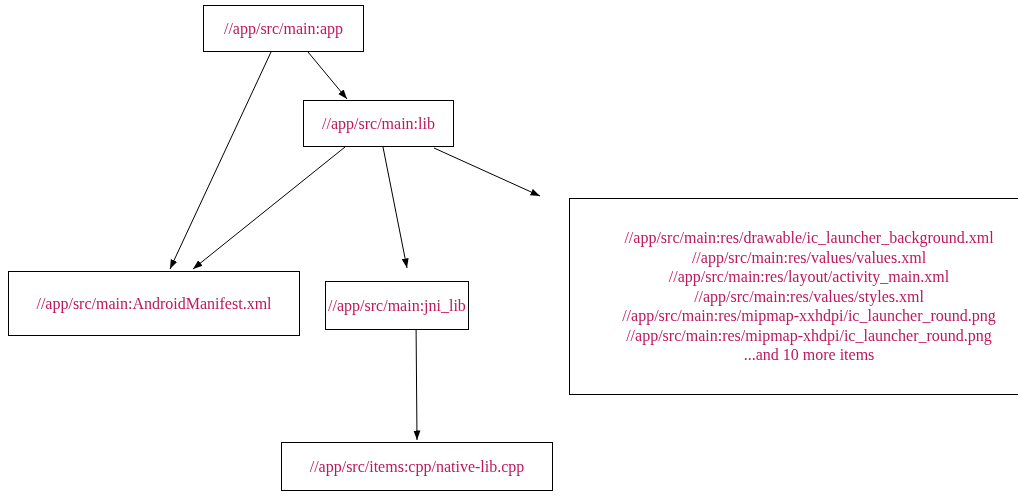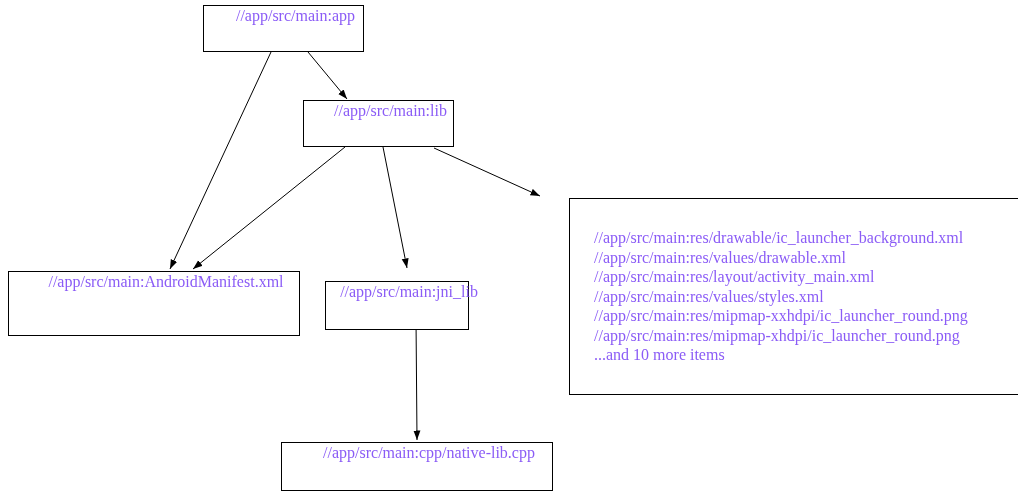--- a/index.html
+++ b/index.html
@@ -22,28 +22,27 @@
     width: 1018px;
     height: 496px;
     pointer-events: none;
   }
   .node {
     position: absolute;
     box-sizing: border-box;
     background: #ffffff;
     border: 1px solid #000000;
     display: flex;
-    align-items: flex-start;
+    align-items: center;
     justify-content: center;
     text-align: center;
     font-size: 16px;
-    color: #8b5cf6;
+    color: #be185d;
     line-height: 1.2;
     white-space: nowrap;
-    padding-left: 24px;
   }
   .node.multiline {
     flex-direction: column;
     justify-content: center;
     margin-left: 36px;
   }
   .node.multiline .res-line {
     display: block;
     line-height: 19.6px;
     font-size: 16px;
@@ -81,25 +80,25 @@
   <div class="node" id="node-manifest" style="left: 8px; top: 271px; width: 292px; height: 65px; border-color: rgb(0, 0, 0); background: rgb(255, 255, 255);">
     <span>//app/src/main:AndroidManifest.xml</span>
   </div>
 
   <div class="node" id="node-jni-lib" style="left: 325px; top: 281px; width: 144px; height: 49px; border-color: rgb(0, 0, 0); background: rgb(255, 255, 255);">
     <span>//app/src/main:jni_lib</span>
   </div>
 
   <div class="node multiline" id="node-res" style="left: 533px; top: 198px; width: 480px; height: 197px; border-color: rgb(0, 0, 0); background: rgb(255, 255, 255);">
     <span class="res-line">//app/src/main:res/drawable/ic_launcher_background.xml</span>
-    <span class="res-line">//app/src/main:res/values/drawable.xml</span>
+    <span class="res-line">//app/src/main:res/values/values.xml</span>
     <span class="res-line">//app/src/main:res/layout/activity_main.xml</span>
     <span class="res-line">//app/src/main:res/values/styles.xml</span>
     <span class="res-line">//app/src/main:res/mipmap-xxhdpi/ic_launcher_round.png</span>
     <span class="res-line">//app/src/main:res/mipmap-xhdpi/ic_launcher_round.png</span>
     <span class="res-line">...and 10 more items</span>
   </div>
 
   <div class="node" id="node-cpp" style="left: 281px; top: 442px; width: 272px; height: 49px; border-color: rgb(0, 0, 0); background: rgb(255, 255, 255);">
-    <span>//app/src/main:cpp/native-lib.cpp</span>
+    <span>//app/src/items:cpp/native-lib.cpp</span>
   </div>
 
 </div>
 
 </body></html>

